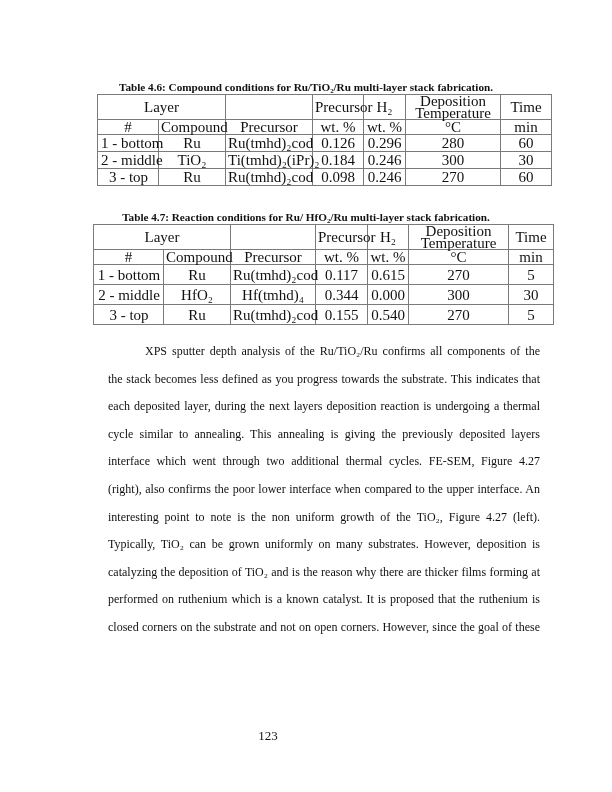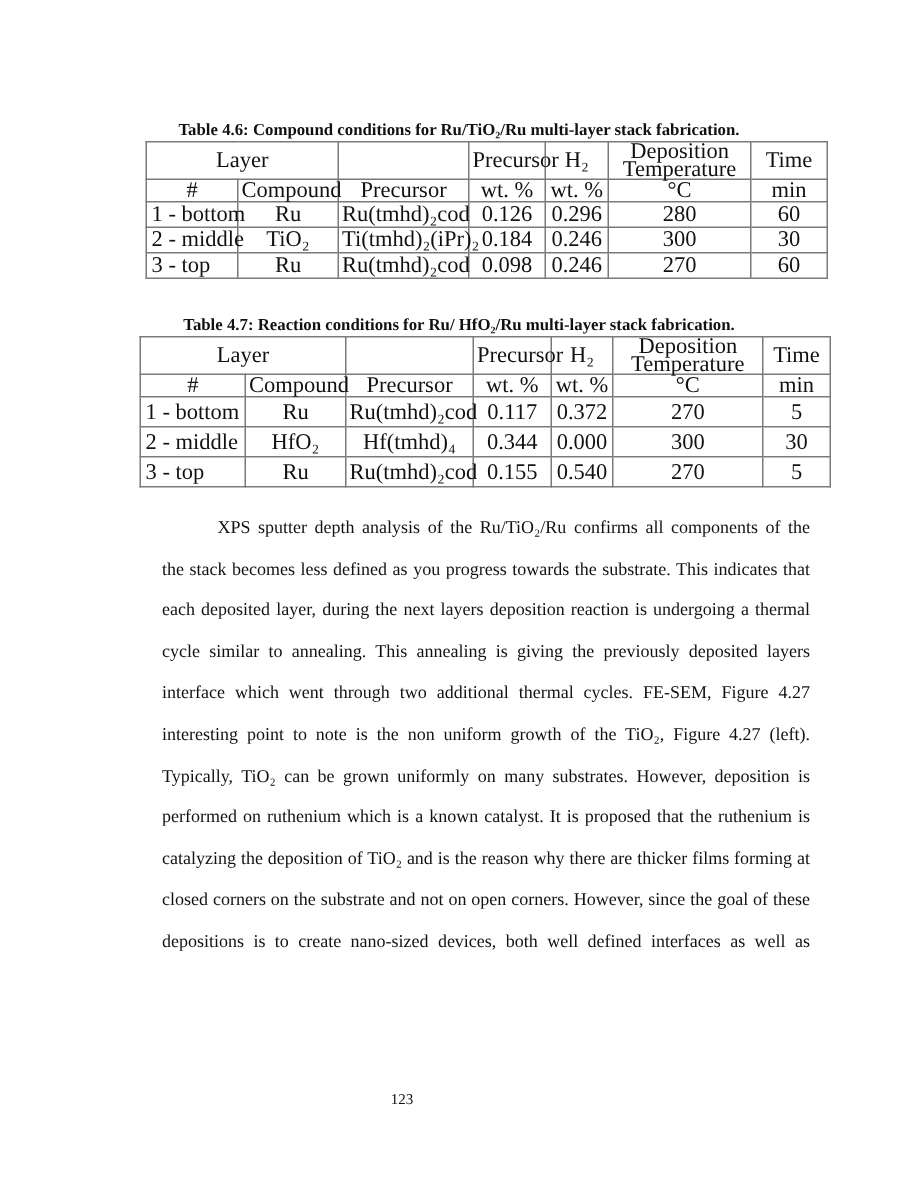--- a/index.html
+++ b/index.html
@@ -6,26 +6,26 @@
   body { width: 612px; height: 792px; position: relative; overflow: hidden;
          font-family: "Liberation Serif", "DejaVu Serif", serif; color: #111; }
   .caption { position: absolute; left: 0; width: 612px; text-align: center;
              font-weight: bold; font-size: 11.2px; white-space: nowrap; }
   table.t { position: absolute; border-collapse: collapse; font-size: 15px; table-layout: fixed; }
   table.t td { border: 1px solid #7a7a7a; text-align: center; vertical-align: middle;
                padding: 0 2px; line-height: 12px; white-space: nowrap; }
   table.t td.left { text-align: left; padding-left: 3px; }
   table.t tr.h1 td { height: 22px; }
   table.t tr.h2 td { height: 14px; }
-  table.t tr.d td { height: 16px; }
+  table.t tr.d td { height: 16px; text-align: center; }
   .body-text { position: absolute; left: 108px; width: 432px; top: 338px;
                font-size: 12px; line-height: 27.6px; text-align: justify; }
   .body-text .line { display: block; text-align: justify; text-align-last: justify; height: 27.6px; white-space: nowrap; }
   .body-text .line.first { padding-left: 37px; }
-  .page-num { position: absolute; top: 728px; left: 0; width: 536px; text-align: center; font-size: 10px; }
+  .page-num { position: absolute; top: 728px; left: 0; width: 536px; text-align: center; font-size: 13px; }
 </style>
 </head>
 <body>
 
 <div class="caption" style="top:81px;">Table 4.6: Compound conditions for Ru/TiO₂/Ru multi-layer stack fabrication.</div>
 <table class="t" style="left:97px; top:94px; width:454px;">
   <colgroup>
     <col style="width:61px">
       <col style="width:67px">
       <col style="width:87px">
@@ -109,21 +109,21 @@
     <td>wt. %</td>
     <td>wt. %</td>
     <td>°C</td>
     <td>min</td>
   </tr>
   <tr class="d" style="height:19px;">
     <td class="left" style="height:19px;">1 - bottom</td>
     <td>Ru</td>
     <td>Ru(tmhd)₂cod</td>
     <td>0.117</td>
-    <td>0.372</td>
+    <td>0.615</td>
     <td>270</td>
     <td>5</td>
   </tr>
   <tr class="d">
     <td class="left" style="height:19px;">2 - middle</td>
     <td>HfO₂</td>
     <td>Hf(tmhd)₄</td>
     <td>0.344</td>
     <td>0.000</td>
     <td>300</td>
@@ -140,21 +140,21 @@
   </tr>
 </tbody>
   </table>
 
 <div class="body-text">
   <span class="line first">XPS sputter depth analysis of the Ru/TiO₂/Ru confirms all components of the</span>
   <span class="line">the stack becomes less defined as you progress towards the substrate.  This indicates that</span>
   <span class="line">each deposited layer, during the next layers deposition reaction is undergoing a thermal</span>
   <span class="line">cycle similar to annealing.  This annealing is giving the previously deposited layers</span>
   <span class="line">interface which went through two additional thermal cycles.  FE-SEM, Figure 4.27</span>
+  <span class="line">(right), also confirms the poor lower interface when compared to the upper interface.  An</span>
   <span class="line">interesting point to note is the non uniform growth of the TiO₂, Figure 4.27 (left).</span>
   <span class="line">Typically, TiO₂ can be grown uniformly on many substrates.  However, deposition is</span>
+  <span class="line">catalyzing the deposition of TiO₂ and is the reason why there are thicker films forming at</span>
   <span class="line">performed on ruthenium which is a known catalyst.  It is proposed that the ruthenium is</span>
-  <span class="line">catalyzing the deposition of TiO₂ and is the reason why there are thicker films forming at</span>
   <span class="line">closed corners on the substrate and not on open corners.  However, since the goal of these</span>
-  <span class="line">depositions is to create nano-sized devices, both well defined interfaces as well as</span>
 </div>
 
 <div class="page-num">123</div>
 
 </body></html>

